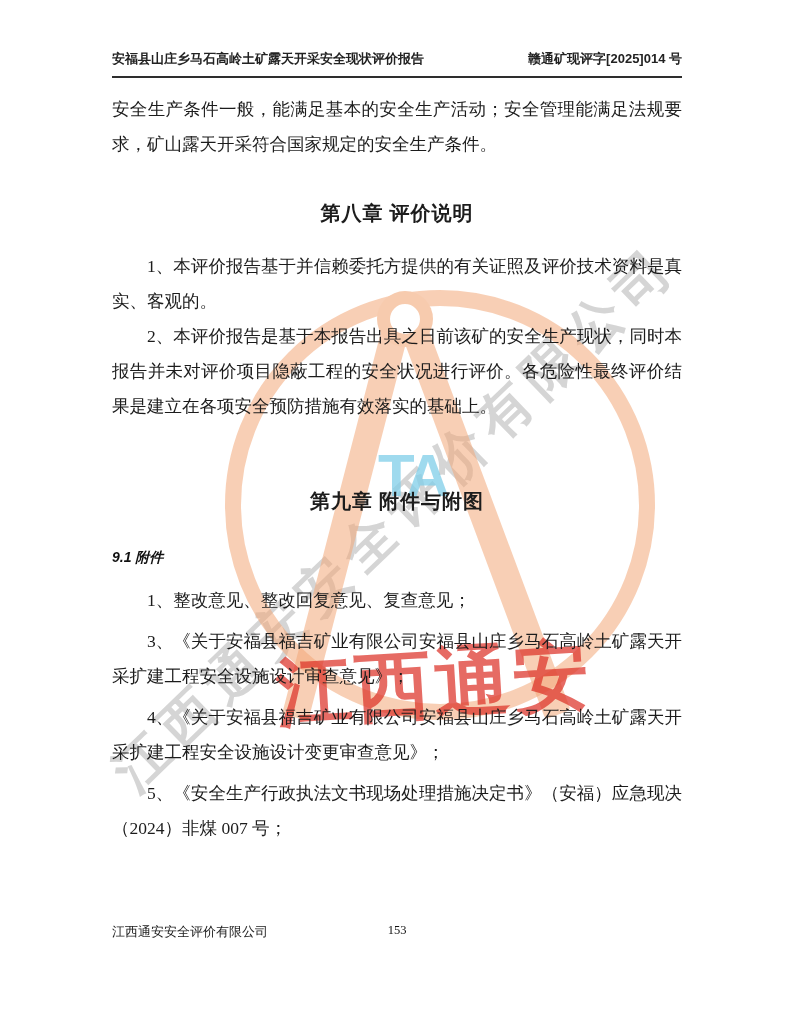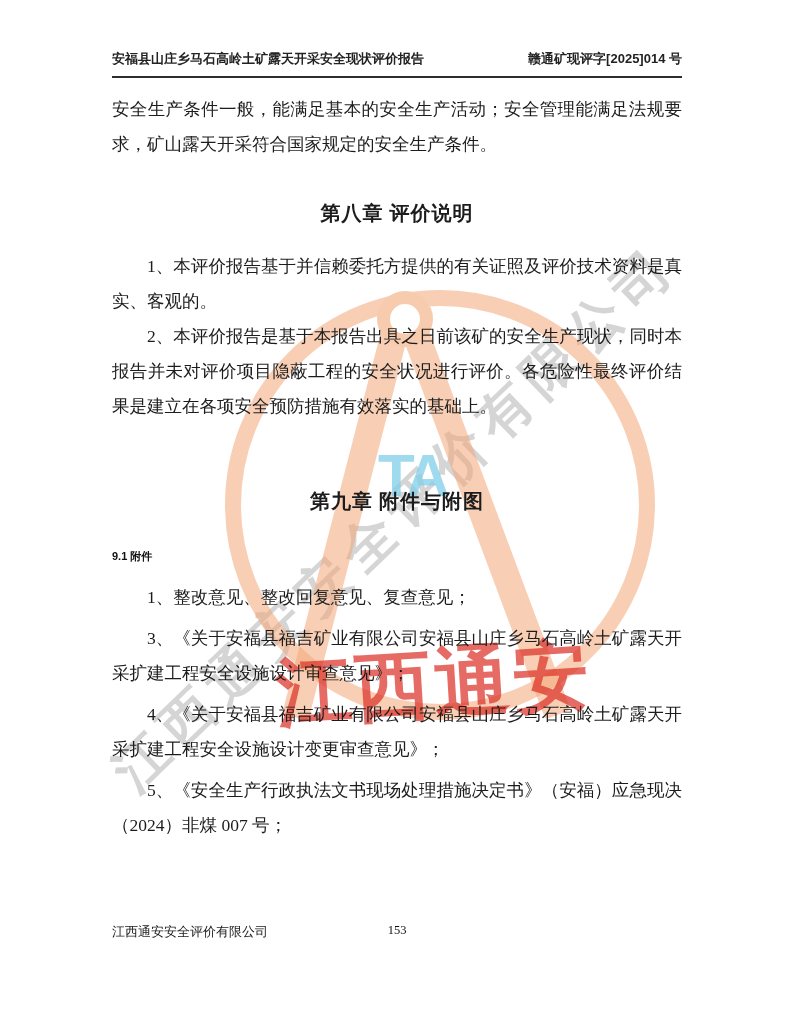--- a/index.html
+++ b/index.html
@@ -52,22 +52,22 @@
   .chapter-title{
     margin:38px 0 0 0;font-size:20px;font-weight:bold;text-align:center;
     letter-spacing:1px;
   }
   .para{
     margin:0;font-size:17.5px;line-height:35px;text-align:justify;text-indent:2em;
   }
   .para.first{margin-top:22px;}
   .ch9-title{margin-top:64px;}
   .section-title{
-    margin:34px 0 0 0;font-size:11px;font-weight:bold;
-    font-family:"Liberation Sans","DejaVu Sans",sans-serif;color:#111;
+    margin:34px 0 0 0;font-size:14px;font-weight:bold;
+    font-family:"Liberation Sans","DejaVu Sans",sans-serif;color:#111;font-style:italic;
   }
   .item{margin:0;}
   .item.first{margin-top:16px;}
   .item.sp{margin-top:6px;}
   .page-footer{
     position:absolute;left:112px;top:922px;width:570px;z-index:2;
   }
   .footer-company{
     font-family:"Liberation Sans","DejaVu Sans",sans-serif;
     font-size:13px;color:#222;

